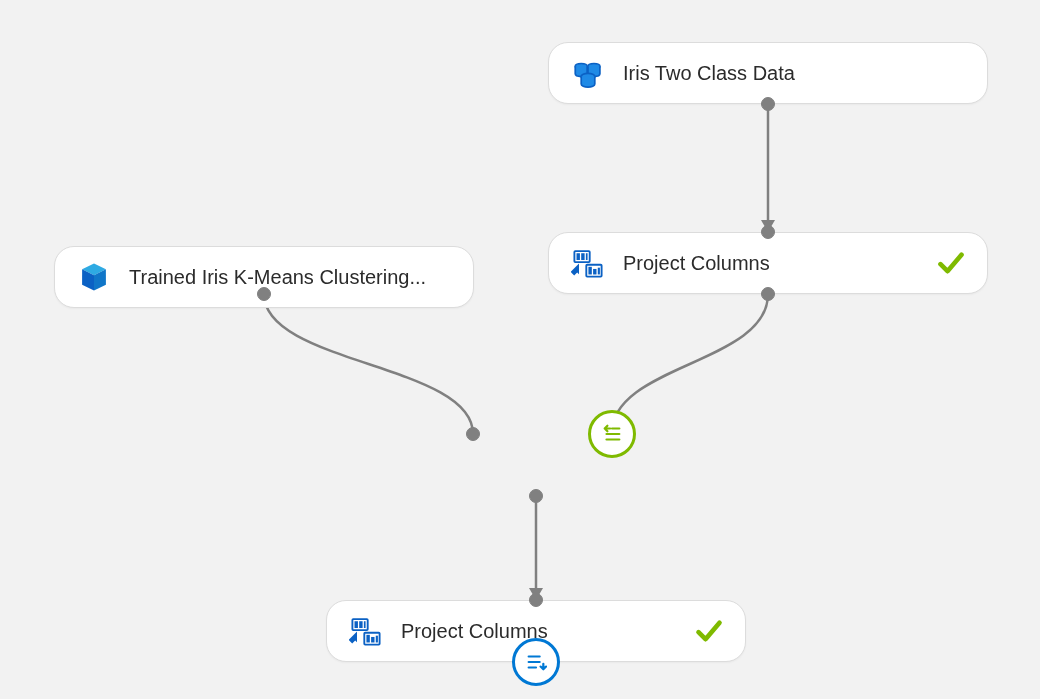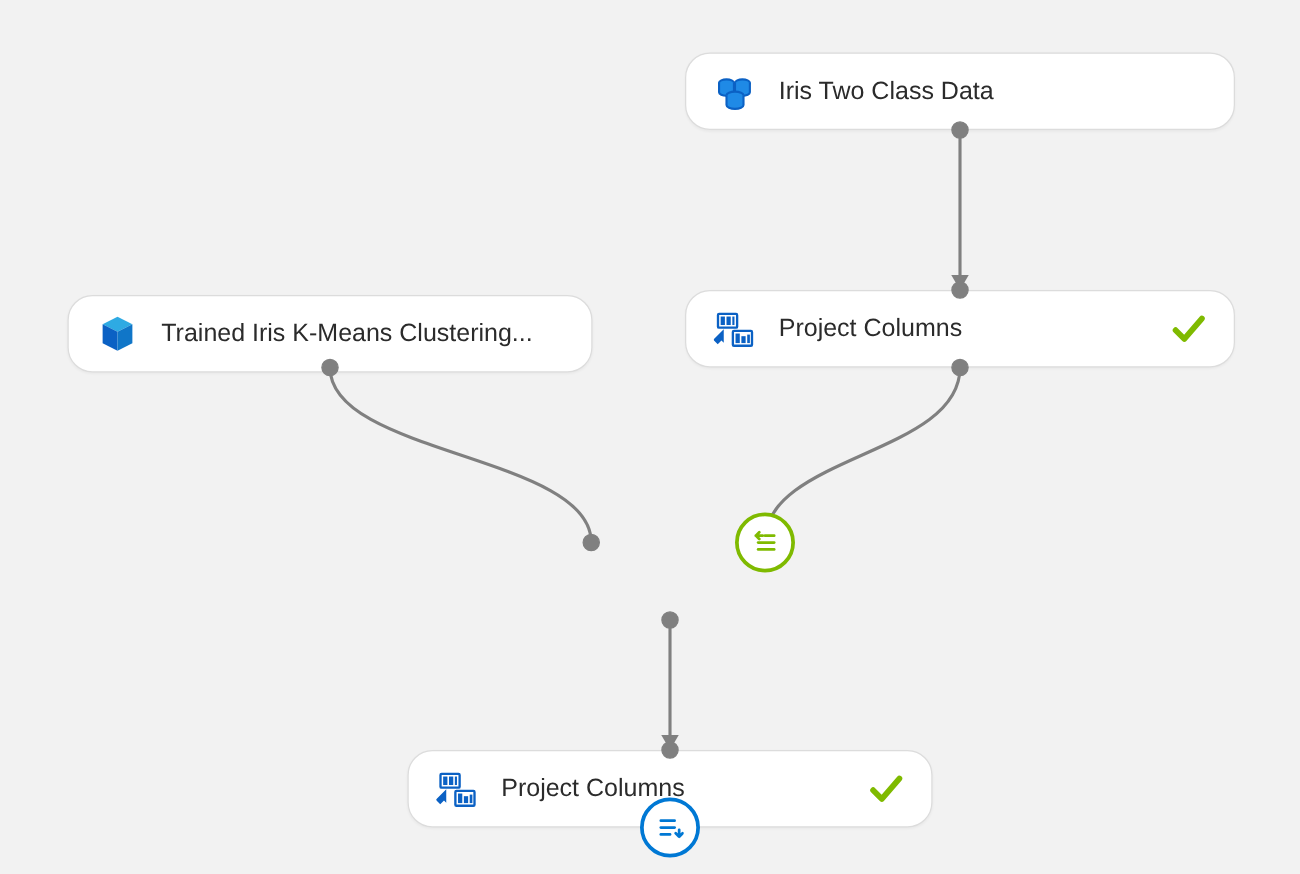--- a/index.html
+++ b/index.html
@@ -111,21 +111,21 @@
       <path d="M5 12v9c0 1.8 3.1 3.2 7 3.2s7-1.4 7-3.2v-9" fill="#1f8ae6"></path>
       <ellipse cx="27" cy="12" rx="7" ry="3.2" fill="#1f8ae6" stroke="#0b61c4"></ellipse>
       <path d="M20 12v9c0 1.8 3.1 3.2 7 3.2s7-1.4 7-3.2v-9" fill="#1f8ae6"></path>
       <ellipse cx="20" cy="24" rx="8" ry="3.6" fill="#1f8ae6" stroke="#0b61c4"></ellipse>
       <path d="M12 24v9c0 2 3.6 3.6 8 3.6s8-1.6 8-3.6v-9" fill="#1f8ae6"></path>
     </g>
         </svg></span>
     <span class="label">Iris Two Class Data</span>
   </div>
 
-  <div class="node" id="node-trained" style="left: 54px; top: 236px; width: 420px;">
+  <div class="node" id="node-trained" style="left: 54px; top: 246px; width: 420px;">
     <span class="icon"><svg viewBox="0 0 40 40">
       <path d="M20 4 L34 11 L20 18 L6 11 Z" fill="#2eaae3"></path>
       <path d="M6 11 L20 18 L20 36 L6 29 Z" fill="#0b61c4"></path>
       <path d="M34 11 L20 18 L20 36 L34 29 Z" fill="#1076c8"></path>
     </svg></span>
     <span class="label">Trained Iris K-Means Clustering...</span>
   </div>
 
   <div class="node" id="node-proj1" style="left: 548px; top: 232px; width: 440px;">
     <span class="icon"><svg viewBox="0 0 40 40">

